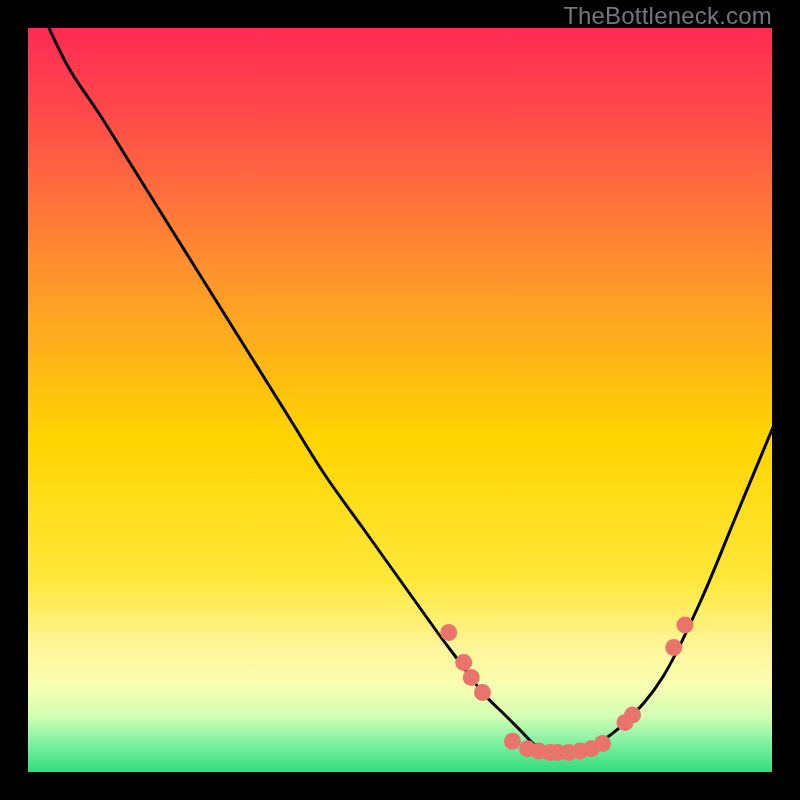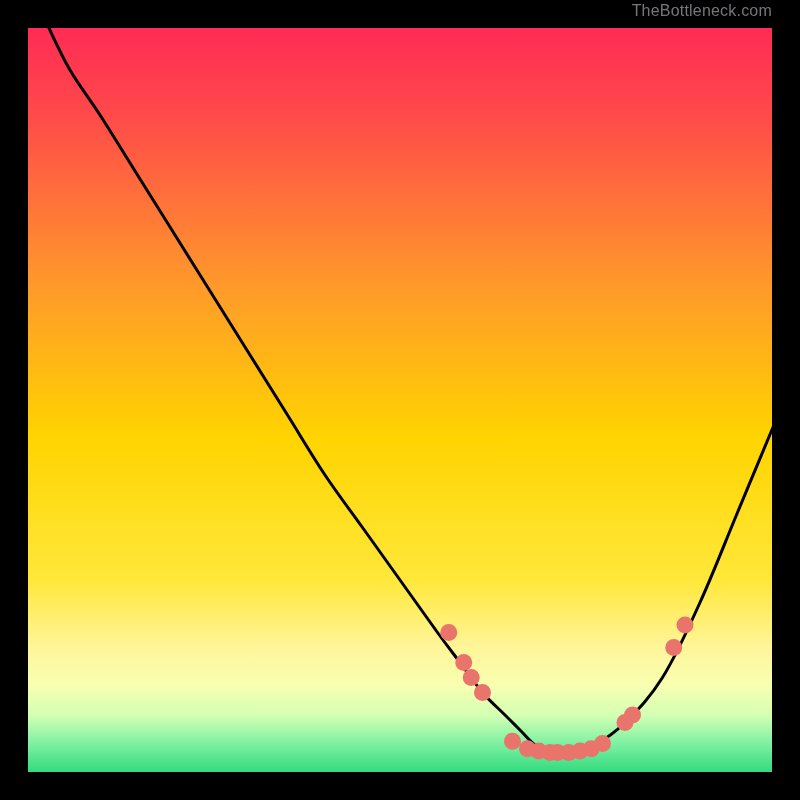--- a/index.html
+++ b/index.html
@@ -33,21 +33,21 @@
     width: 750px;
     height: 750px;
     box-sizing: border-box;
     border: 3px solid #000;
     pointer-events: none;
   }
   .watermark {
     position: absolute;
     top: 2px;
     right: 28px;
-    font-size: 16px;
+    font-size: 24px;
     font-weight: 500;
     color: #76767a;
     letter-spacing: 0.2px;
     z-index: 5;
   }
   svg.curve {
     position: absolute;
     left: 0;
     top: 0;
     width: 750px;

